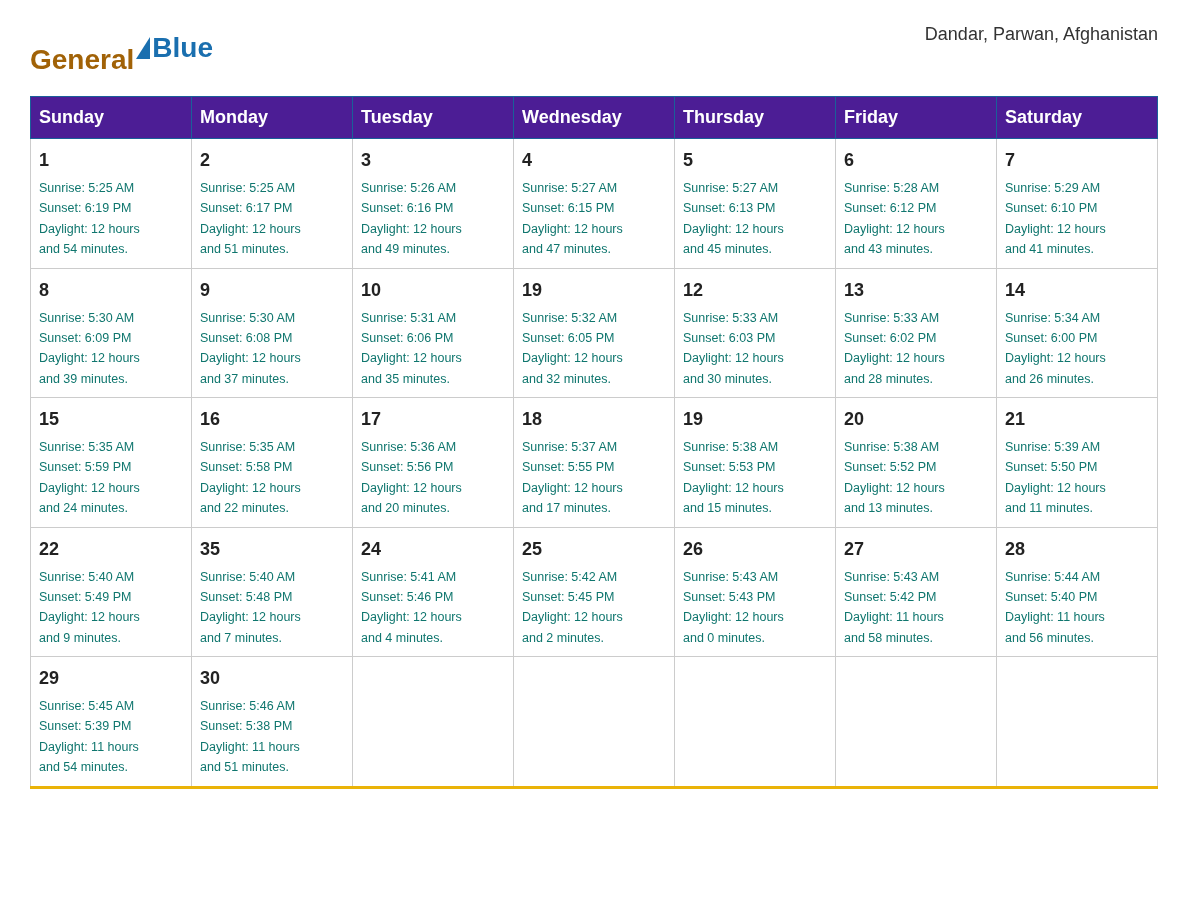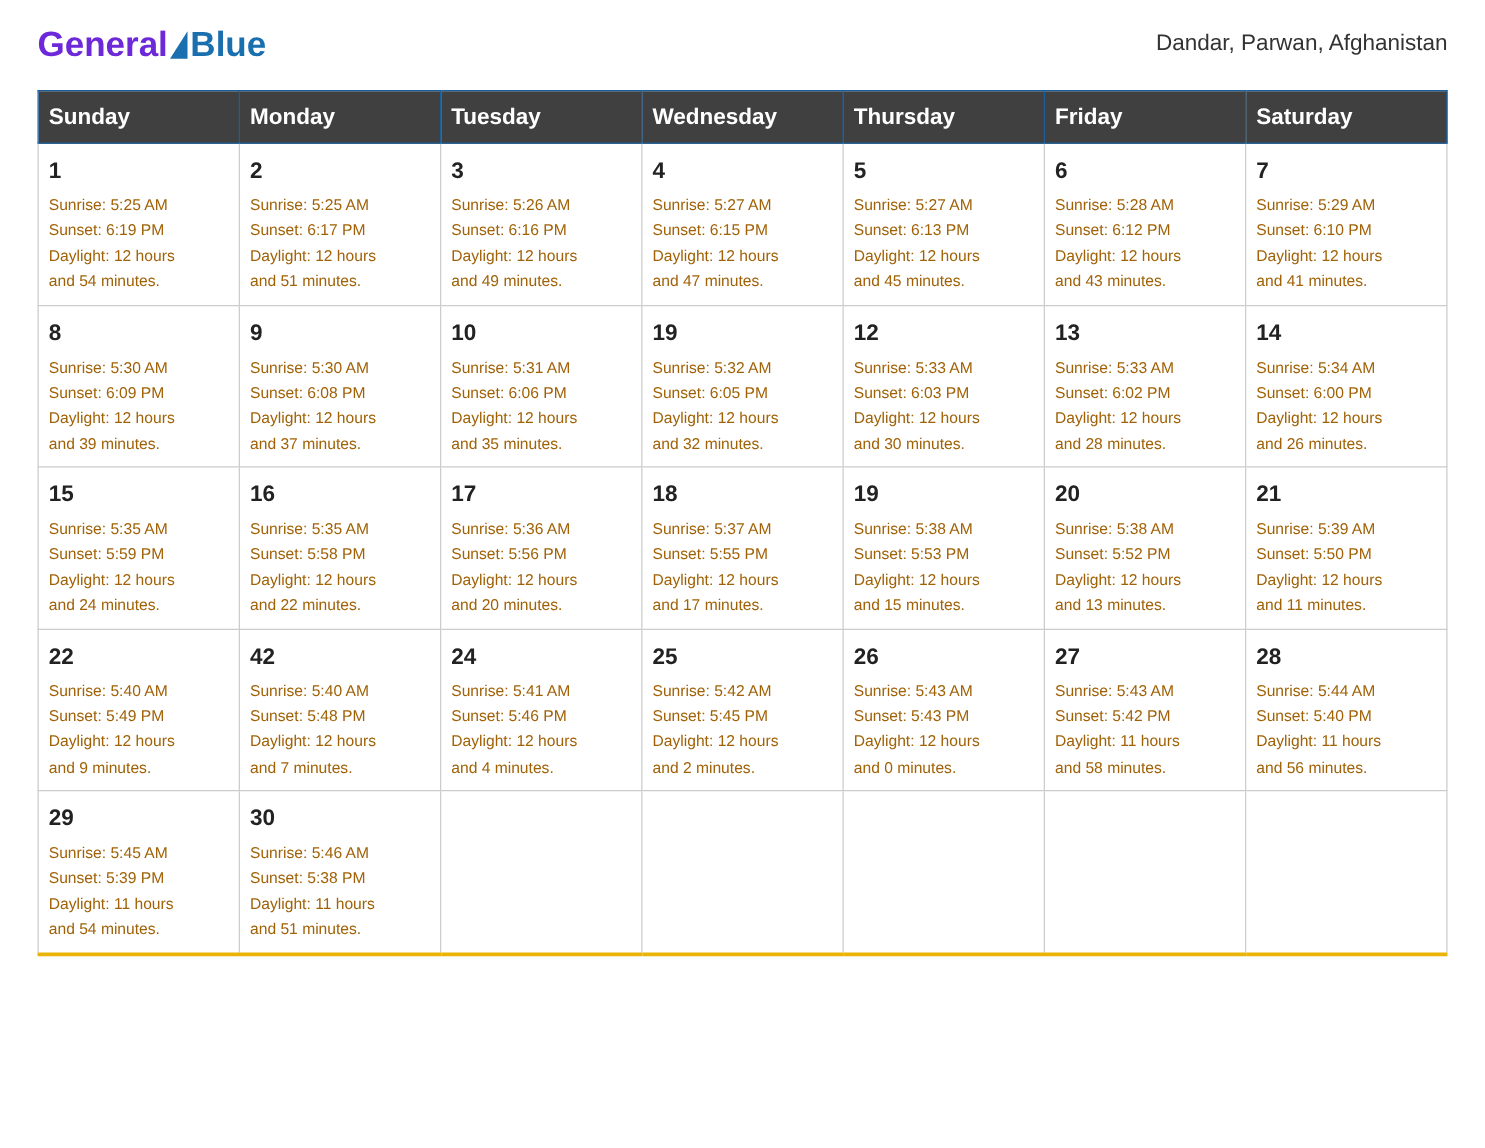--- a/index.html
+++ b/index.html
@@ -21,21 +21,21 @@
       flex-direction: column;
       align-items: flex-start;
     }
     .logo-text {
       display: flex;
       align-items: center;
       font-size: 28px;
       font-weight: bold;
       color: #333;
     }
-    .logo-general { color: #6d28d9; }
+    .logo-general { color: #a16207; margin-top: 24px; }
     .logo-triangle {
       width: 0;
       height: 0;
       border-left: 14px solid transparent;
       border-bottom: 22px solid #1a6faf;
       margin: 0 2px;
       display: inline-block;
     }
     .logo-blue {
       color: #1a6faf;
@@ -55,21 +55,21 @@
       font-size: 18px;
       color: #333;
       margin-top: 4px;
     }
     .calendar {
       width: 100%;
       border-collapse: collapse;
       border: 1px solid #999;
     }
     .calendar thead tr th {
-      background-color: #404040;
+      background-color: #4c1d95;
       color: white;
       font-size: 18px;
       font-weight: bold;
       padding: 10px 8px;
       text-align: left;
       border: 1px solid #1a5f99;
     }
     .calendar tbody tr td {
       vertical-align: top;
       padding: 8px;
@@ -82,21 +82,21 @@
     }
     .day-num {
       font-size: 18px;
       font-weight: bold;
       color: #222;
       display: block;
       margin-bottom: 4px;
     }
     .day-info {
       font-size: 12.5px;
-      color: #a16207;
+      color: #0f766e;
       line-height: 1.55;
     }
     .empty-cell {
       background: #fff;
     }
     .calendar tbody tr:last-child td {
       border-bottom: 3px solid #eab308;
     }
   </style>
 </head>
@@ -217,21 +217,21 @@
         <span class="day-num">21</span>
         <span class="day-info">Sunrise: 5:39 AM<br>Sunset: 5:50 PM<br>Daylight: 12 hours<br>and 11 minutes.</span>
       </td>
       </tr>
       <tr>
         <td>
         <span class="day-num">22</span>
         <span class="day-info">Sunrise: 5:40 AM<br>Sunset: 5:49 PM<br>Daylight: 12 hours<br>and 9 minutes.</span>
       </td>
         <td>
-        <span class="day-num">42</span>
+        <span class="day-num">35</span>
         <span class="day-info">Sunrise: 5:40 AM<br>Sunset: 5:48 PM<br>Daylight: 12 hours<br>and 7 minutes.</span>
       </td>
         <td>
         <span class="day-num">24</span>
         <span class="day-info">Sunrise: 5:41 AM<br>Sunset: 5:46 PM<br>Daylight: 12 hours<br>and 4 minutes.</span>
       </td>
         <td>
         <span class="day-num">25</span>
         <span class="day-info">Sunrise: 5:42 AM<br>Sunset: 5:45 PM<br>Daylight: 12 hours<br>and 2 minutes.</span>
       </td>

